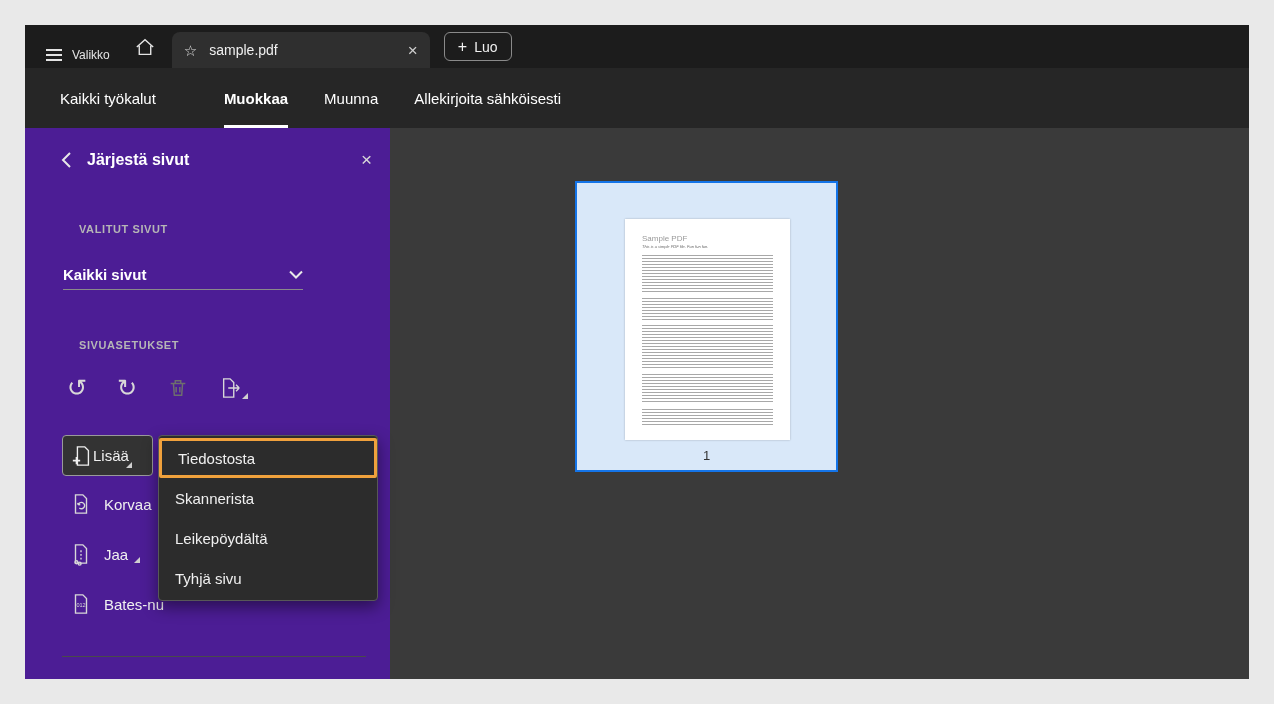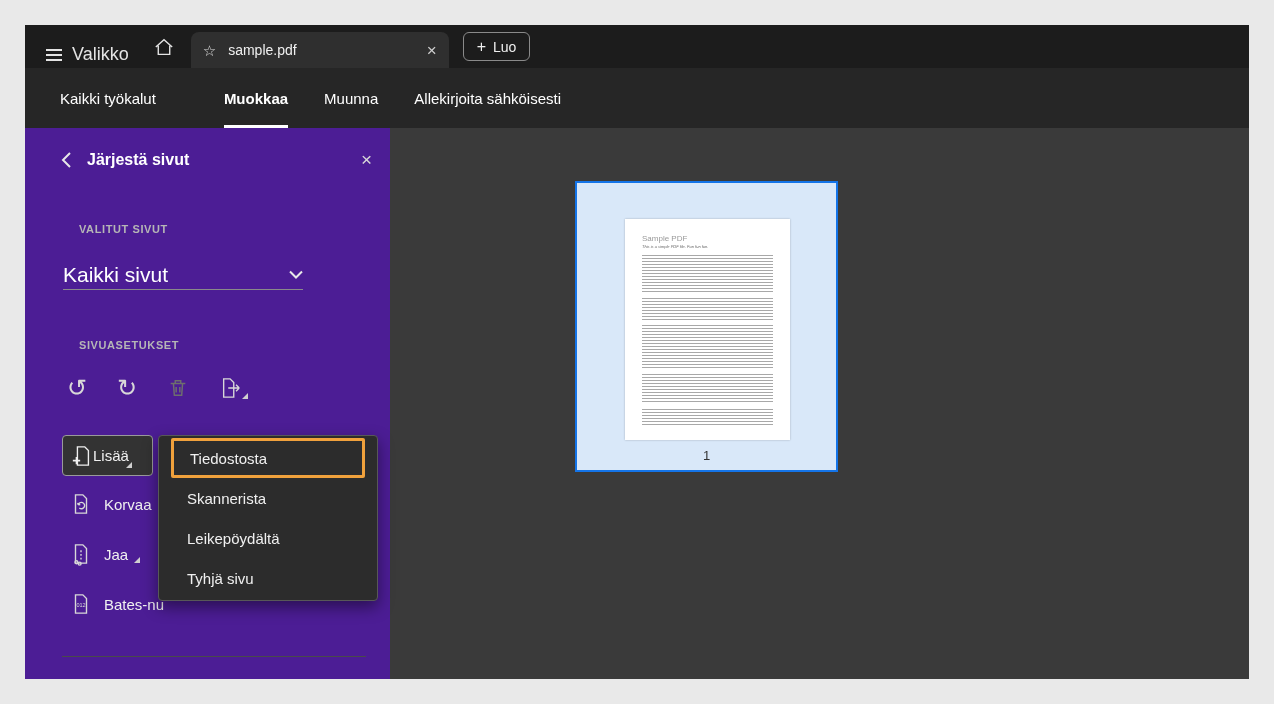--- a/index.html
+++ b/index.html
@@ -2,21 +2,21 @@
 <html style="--accent-orange: #F0A13C; --selection-blue: #1474E8; --selection-fill: #D9E8F9;"><head>
 <meta charset="utf-8">
 <style>
   * { margin:0; padding:0; box-sizing:border-box; }
   html,body { width:1274px; height:704px; background:#E9E9E9; font-family:"Liberation Sans", sans-serif; overflow:hidden; }
 
   .app-window { position:absolute; left:25px; top:25px; width:1224px; height:654px; background:#262626; overflow:hidden; }
 
   
   .top-bar { height:43px; background:#1C1C1C; display:flex; align-items:center; color:#E4E4E4; }
-  .menu-btn { display:flex; align-items:center; gap:9px; padding:0 14px 0 20px; height:100%; cursor:pointer; font-size:18px;margin-top:16px; }
+  .menu-btn { display:flex; align-items:center; gap:9px; padding:0 14px 0 20px; height:100%; cursor:pointer; font-size:12px;margin-top:16px; }
   .home-btn { display:flex; align-items:center; justify-content:center; width:42px; height:100%; cursor:pointer; }
   .doc-tab { align-self:flex-end; height:36px; width:258px; margin-left:6px; background:#2F2F2F; border-top-left-radius:8px; border-top-right-radius:8px; display:flex; align-items:center; padding:0 12px; gap:12px; }
   .doc-tab .tab-title { font-size:14px; color:#F0F0F0; }
   .tab-close { margin-left:auto; font-size:17px; color:#CFCFCF; cursor:pointer; line-height:1; }
   .create-btn { margin-left:14px; height:29px; padding:0 13px; border:1px solid #8A8A8A; border-radius:6px; display:flex; align-items:center; gap:7px; font-size:14px; color:#F0F0F0; cursor:pointer; background:transparent; }
   .plus-glyph { font-size:16px; line-height:1; }
   .star-glyph { font-size:15px; color:#DDD; line-height:1; }
 
   
   .nav-bar { height:60px; background:#262626; display:flex; align-items:center; padding-left:35px; gap:36px; }
@@ -30,21 +30,21 @@
   .canvas { position:relative; flex:1; background:#3A3A3A;padding-left:24px; }
 
   
   .panel-header { position:absolute; top:22px; left:36px; right:18px; display:flex; align-items:center; gap:15px; }
   .panel-title { font-size:16px; font-weight:700; color:#FFFFFF; }
   .panel-close { margin-left:auto; font-size:19px; color:#D8D8D8; cursor:pointer; line-height:1; }
   .sec-header { position:absolute; left:54px; font-size:11px; font-weight:700; letter-spacing:0.6px; color:#B6B6B6; }
   .sec-selected { top:95px; }
   .sec-settings { top:211px; }
   .select-row { position:absolute; top:132px; left:38px; width:240px; height:30px; display:flex; align-items:center; border-bottom:1px solid #8A8A8A; cursor:pointer; }
-  .select-value { font-size:21px; font-weight:400; color:#FFFFFF; }
+  .select-value { font-size:15px; font-weight:700; color:#FFFFFF; }
   .select-chevron { margin-left:auto; display:flex; }
 
   .icons-row { position:absolute; top:248px; left:42px; display:flex; gap:30px; align-items:center; }
   .tool-icon { font-size:24px; color:#D8D8D8; cursor:pointer; line-height:1; }
   .icon-wrap { position:relative; display:flex; cursor:pointer; }
 
   .submenu-tri { width:0; height:0; border:3px solid transparent; border-bottom-color:#CFCFCF; border-right-color:#CFCFCF; }
 
   .insert-btn { position:absolute; top:307px; left:37px; width:91px; height:41px; background:#333333; border:1px solid #9A9A9A; border-radius:4px; display:flex; align-items:center; gap:0; padding:0 8px; cursor:pointer; }
   .insert-btn .btn-label { font-size:15px; color:#F0F0F0; }
@@ -52,21 +52,21 @@
 
   .panel-row { position:absolute; left:45px; height:30px; display:flex; align-items:center; gap:12px; cursor:pointer; }
   .panel-row .row-label { font-size:15px; color:#F0F0F0; white-space:nowrap; }
   .row-replace { top:361px; }
   .row-split { top:411px; }
   .row-bates { top:461px; }
   .row-split .submenu-tri { align-self:flex-end; margin-bottom:6px; margin-left:-6px; }
   .panel-divider { position:absolute; top:528px; left:37px; right:24px; height:1px; background:#4A4A4A; }
 
   
-  .dropdown-menu { position:absolute; top:307px; left:133px; width:220px; background:#2C2C2C; border:1px solid #585858; border-radius:4px; padding:2px 12px; box-shadow:0 6px 16px rgba(0,0,0,0.45); z-index:10; }
+  .dropdown-menu { position:absolute; top:307px; left:133px; width:220px; background:#2C2C2C; border:1px solid #585858; border-radius:4px; padding:2px 0; box-shadow:0 6px 16px rgba(0,0,0,0.45); z-index:10; }
   .menu-item { height:40px; display:flex; align-items:center; padding-left:16px; font-size:15px; color:#F0F0F0; cursor:pointer; }
   .menu-item.highlighted { border:3px solid var(--accent-orange); border-radius:2px; }
 
   
   .thumb-select { position:absolute; left:185px; top:53px; width:263px; height:291px; background:var(--selection-fill); border:2px solid var(--selection-blue); cursor:pointer; }
   .pdf-page { position:absolute; left:48px; top:36px; width:165px; height:221px; background:#FFFFFF; box-shadow:0 0 2px rgba(0,0,0,0.25); padding:15px 17px; overflow:hidden; }
   .pdf-title { font-size:8px; color:#9A9A9A; margin-bottom:1px; }
   .pdf-subtitle { font-size:4px; font-style:italic; color:#666; margin-bottom:6px; }
   .tlines { background-image:repeating-linear-gradient(to bottom, #A8A8A8 0px, #A8A8A8 1px, transparent 1px, transparent 3px); margin-bottom:5px; }
   .p1 { height:38px; } .p2 { height:22px; } .p3 { height:44px; } .p4 { height:30px; } .p5 { height:16px; }

